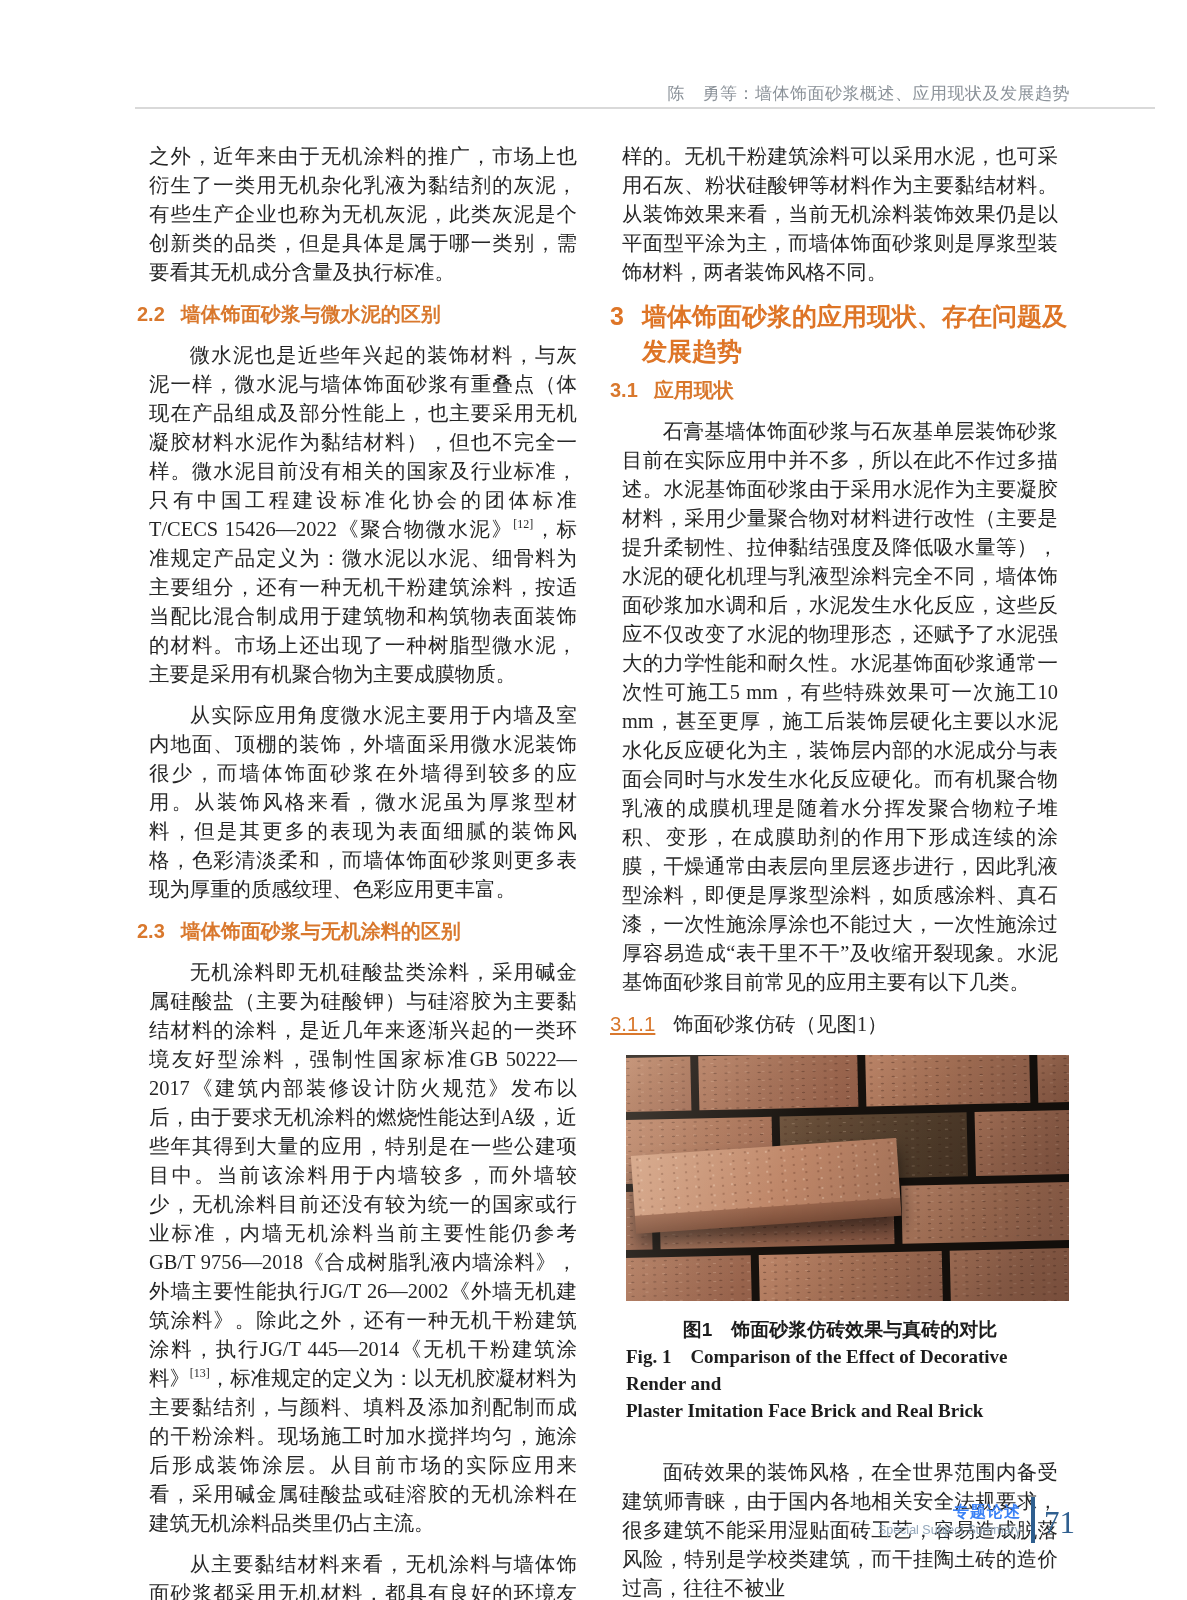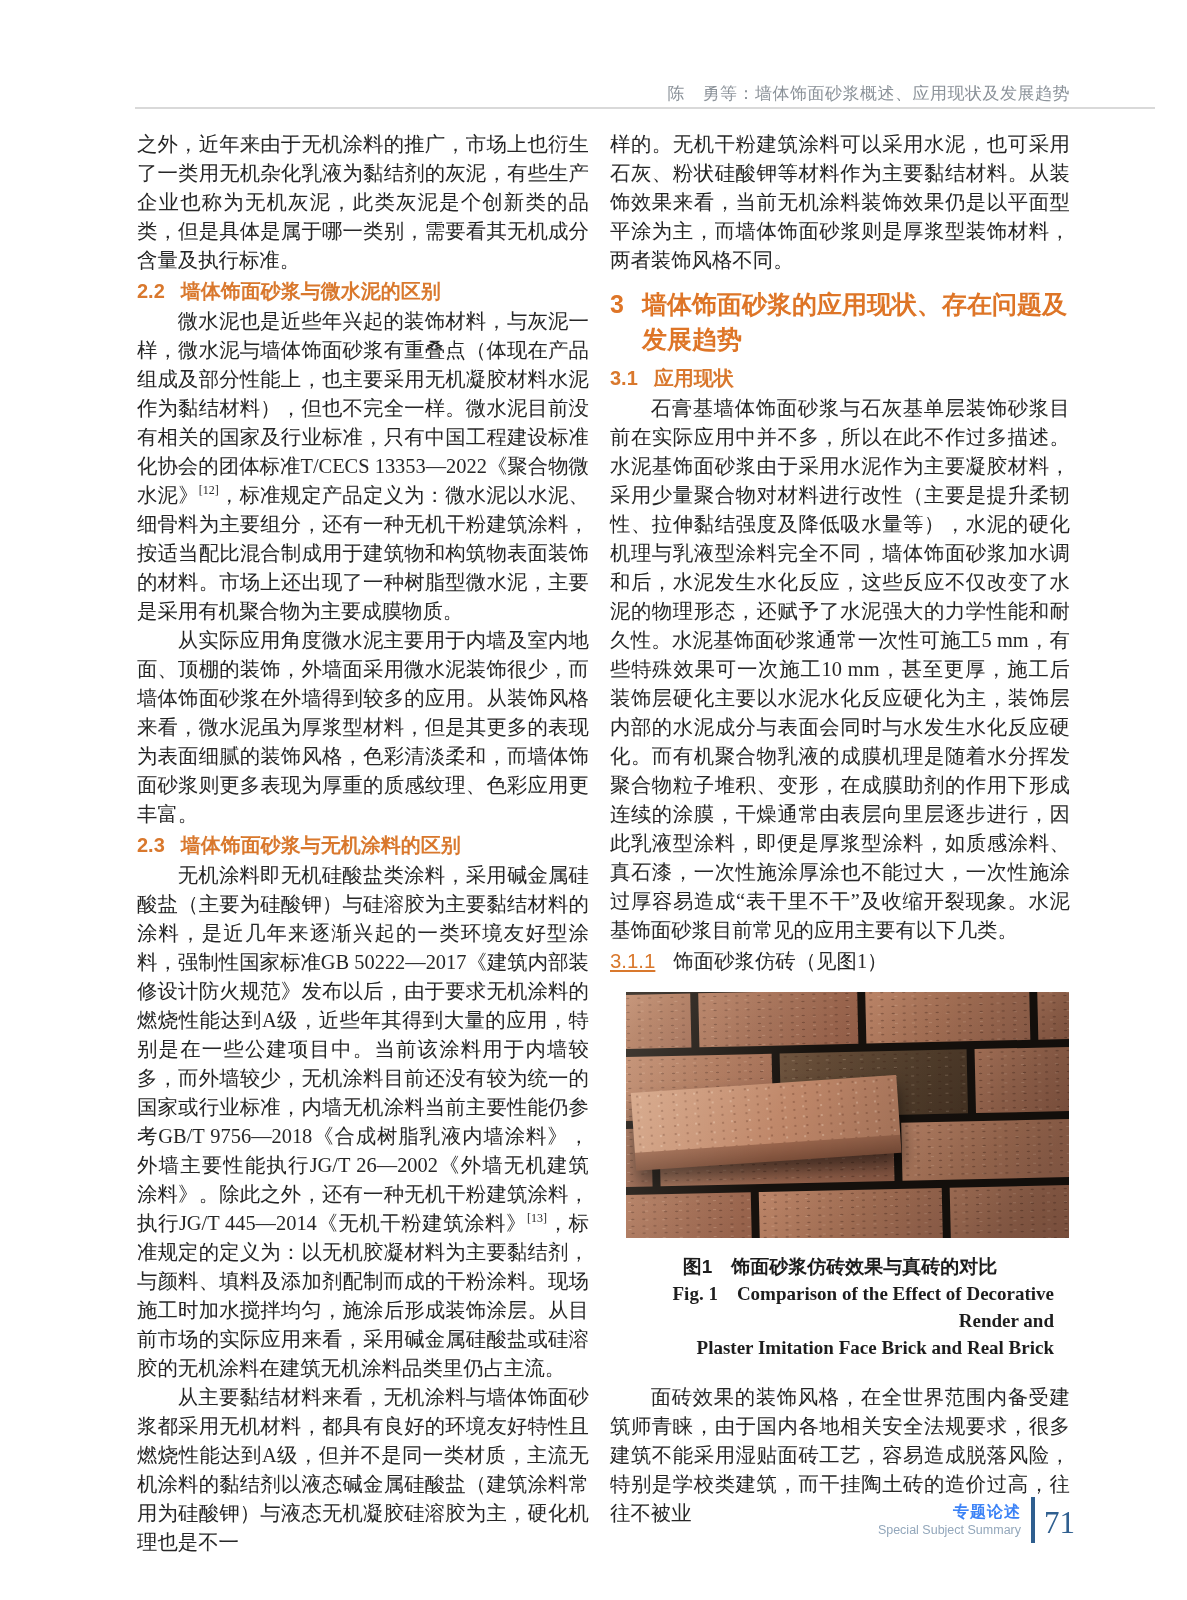--- a/index.html
+++ b/index.html
@@ -20,21 +20,21 @@
   }
   .header-rule{
     position:absolute;top:107px;left:135px;right:32px;
     height:2px;background:#d9d9d9;
   }
   
   .col{position:absolute;top:130px;}
   .col-left{left:137px;width:452px;}
   .col-right{left:610px;width:460px;}
   p.body{
-    margin:0;
+    margin:12px;
     font-size:20.4px;line-height:29px;
     text-align:justify;text-justify:inter-character;
   }
   p.indent{text-indent:2em;}
   sup{font-size:12px;line-height:0;vertical-align:super;}
   
   .h-sub{
     margin:1px 0;
     font-family:"Liberation Sans","DejaVu Sans",sans-serif;
     font-weight:bold;font-size:20px;line-height:30px;
@@ -102,21 +102,21 @@
   .photo-light{
     position:absolute;left:0;top:0;right:0;bottom:0;z-index:6;pointer-events:none;
     background:linear-gradient(115deg,rgba(255,236,216,.20) 0%,rgba(0,0,0,0) 40%,rgba(0,0,0,.20) 90%);
   }
   .cap-cn{
     margin-top:16px;text-align:center;
     font-family:"Liberation Sans","DejaVu Sans",sans-serif;
     font-weight:bold;font-size:19px;line-height:26px;color:#1d1d1d;
   }
   .cap-en{
-    text-align:right;font-weight:bold;
+    text-align:left;font-weight:bold;
     font-family:"Liberation Serif","DejaVu Serif",serif;
     font-size:19px;line-height:27px;color:#1d1d1d;
   }
   
   .footer{
     position:absolute;right:112px;top:1497px;
     display:flex;align-items:center;
   }
   .footer-labels{text-align:right;line-height:1;}
   .footer-cn{
@@ -142,21 +142,21 @@
 
   <div class="running-head">陈　勇等：墙体饰面砂浆概述、应用现状及发展趋势</div>
   <div class="header-rule"></div>
 
   <div class="col col-left">
 
     <p class="body">之外，近年来由于无机涂料的推广，市场上也衍生了一类用无机杂化乳液为黏结剂的灰泥，有些生产企业也称为无机灰泥，此类灰泥是个创新类的品类，但是具体是属于哪一类别，需要看其无机成分含量及执行标准。</p>
 
     <h3 class="h-sub"><span class="num">2.2</span><span>墙体饰面砂浆与微水泥的区别</span></h3>
 
-    <p class="body indent"><span>微水泥也是近些年兴起的装饰材料，与灰泥一样，微水泥与墙体饰面砂浆有重叠点（体现在产品组成及部分性能上，也主要采用无机凝胶材料水泥作为黏结材料），但也不完全一样。微水泥目前没有相关的国家及行业标准，只有中国工程建设标准化协会的团体标准T/CECS 13353—2022《聚合物微水泥》</span><sup>[12]</sup><span>，标准规定产品定义为：微水泥以水泥、细骨料为主要组分，还有一种无机干粉建筑涂料，按适当配比混合制成用于建筑物和构筑物表面装饰的材料。市场上还出现了一种树脂型微水泥，主要是采用有机聚合物为主要成膜物质。</span></p>
+    <p class="body indent"><span>微水泥也是近些年兴起的装饰材料，与灰泥一样，微水泥与墙体饰面砂浆有重叠点（体现在产品组成及部分性能上，也主要采用无机凝胶材料水泥作为黏结材料），但也不完全一样。微水泥目前没有相关的国家及行业标准，只有中国工程建设标准化协会的团体标准T/CECS 15426—2022《聚合物微水泥》</span><sup>[12]</sup><span>，标准规定产品定义为：微水泥以水泥、细骨料为主要组分，还有一种无机干粉建筑涂料，按适当配比混合制成用于建筑物和构筑物表面装饰的材料。市场上还出现了一种树脂型微水泥，主要是采用有机聚合物为主要成膜物质。</span></p>
 
     <p class="body indent">从实际应用角度微水泥主要用于内墙及室内地面、顶棚的装饰，外墙面采用微水泥装饰很少，而墙体饰面砂浆在外墙得到较多的应用。从装饰风格来看，微水泥虽为厚浆型材料，但是其更多的表现为表面细腻的装饰风格，色彩清淡柔和，而墙体饰面砂浆则更多表现为厚重的质感纹理、色彩应用更丰富。</p>
 
     <h3 class="h-sub"><span class="num">2.3</span><span>墙体饰面砂浆与无机涂料的区别</span></h3>
 
     <p class="body indent"><span>无机涂料即无机硅酸盐类涂料，采用碱金属硅酸盐（主要为硅酸钾）与硅溶胶为主要黏结材料的涂料，是近几年来逐渐兴起的一类环境友好型涂料，强制性国家标准GB 50222—2017《建筑内部装修设计防火规范》发布以后，由于要求无机涂料的燃烧性能达到A级，近些年其得到大量的应用，特别是在一些公建项目中。当前该涂料用于内墙较多，而外墙较少，无机涂料目前还没有较为统一的国家或行业标准，内墙无机涂料当前主要性能仍参考GB/T 9756—2018《合成树脂乳液内墙涂料》，外墙主要性能执行JG/T 26—2002《外墙无机建筑涂料》。除此之外，还有一种无机干粉建筑涂料，执行JG/T 445—2014《无机干粉建筑涂料》</span><sup>[13]</sup><span>，标准规定的定义为：以无机胶凝材料为主要黏结剂，与颜料、填料及添加剂配制而成的干粉涂料。现场施工时加水搅拌均匀，施涂后形成装饰涂层。从目前市场的实际应用来看，采用碱金属硅酸盐或硅溶胶的无机涂料在建筑无机涂料品类里仍占主流。</span></p>
 
     <p class="body indent">从主要黏结材料来看，无机涂料与墙体饰面砂浆都采用无机材料，都具有良好的环境友好特性且燃烧性能达到A级，但并不是同一类材质，主流无机涂料的黏结剂以液态碱金属硅酸盐（建筑涂料常用为硅酸钾）与液态无机凝胶硅溶胶为主，硬化机理也是不一</p>
 
   </div>

